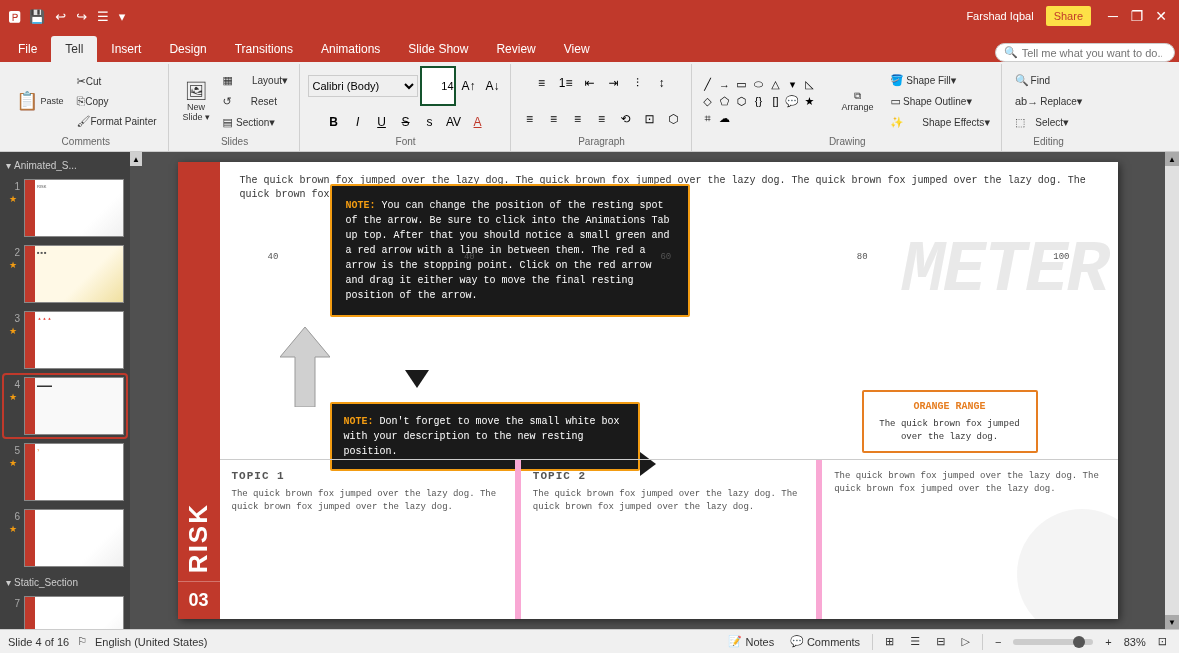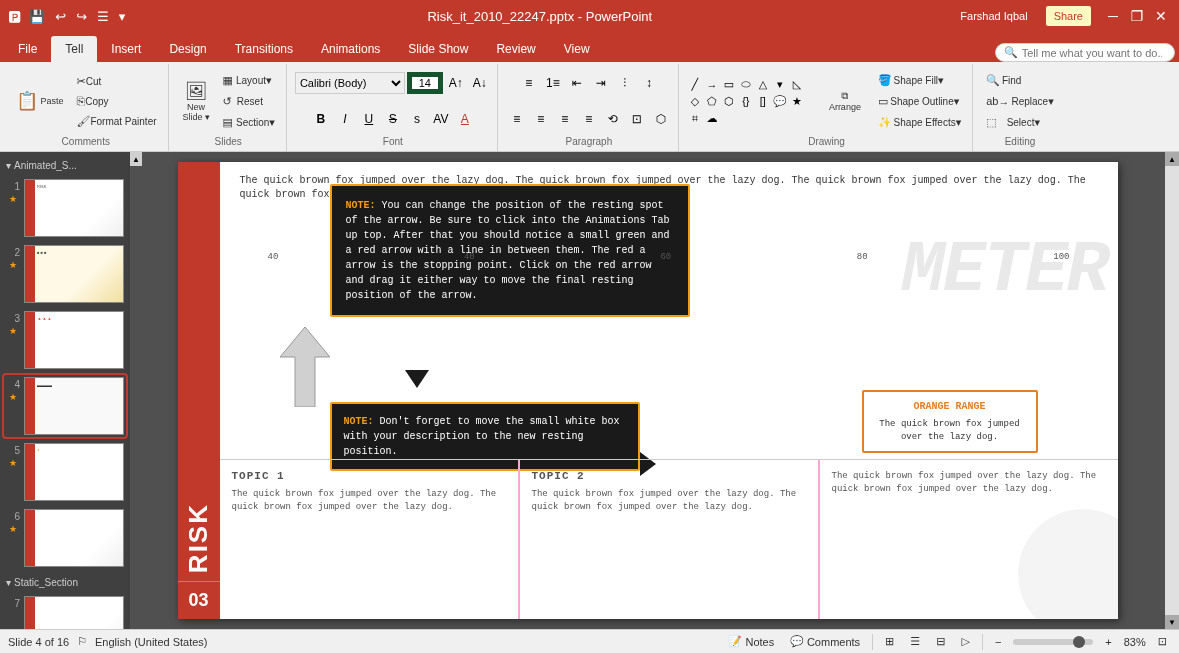--- a/index.html
+++ b/index.html
@@ -336,21 +336,21 @@
       bottom: 0;
       left: 0;
       right: 0;
       height: 160px;
       display: flex;
       border-top: 1px solid #ccc;
     }
     .topic-col {
       flex: 1;
       padding: 10px 12px;
-      border-right: 2px solid #f9a8d4;
+      border-right: 6px solid #f9a8d4;
     }
     .topic-col:last-child { border-right: none; }
     .topic-title {
       font-size: 11px;
       font-weight: bold;
       color: #555;
       margin-bottom: 6px;
       letter-spacing: 1px;
     }
     .topic-text {
@@ -370,51 +370,50 @@
       font-style: italic;
       letter-spacing: -2px;
     }
 
     
     .thumb-content { width: 100%; height: 100%; background: linear-gradient(135deg, #fff 70%, #f0f0f0); position: relative; }
     .thumb-red { position: absolute; left: 0; top: 0; bottom: 0; width: 10px; background: #c0392b; }
     .thumb-mini-text { position: absolute; left: 12px; top: 4px; right: 2px; font-size: 4px; color: #555; line-height: 1.3; }
 
     
-    .user-area { display: flex; align-items: center; gap: 18px; background: #c0392b; padding: 4px 8px; color: white; font-size: 11px; }
+    .user-area { display: flex; align-items: center; gap: 12px; background: #c0392b; padding: 4px 8px; color: white; font-size: 11px; }
 
     
     .tell-me-area { display: flex; align-items: center; gap: 4px; background: white; border: 1px solid #ccc; border-radius: 12px; padding: 2px 8px; font-size: 11px; width: 180px; }
 
     
     .font-select { width: 110px; height: 22px; border: 1px solid #ccc; font-size: 11px; }
-    .font-size-input { width: 36px; height: 22px; border: 5px solid #14532d; font-size: 11px; text-align: center; }
+    .font-size-input { width: 36px; height: 40px; border: 2px solid #14532d; font-size: 11px; text-align: right; }
     .format-btn { width: 22px; height: 22px; border: 1px solid transparent; border-radius: 2px; cursor: pointer; display: flex; align-items: center; justify-content: center; font-size: 12px; }
 
     
     .drawing-shapes { display: flex; flex-wrap: wrap; width: 130px; gap: 1px; }
     .shape-btn { width: 16px; height: 16px; cursor: pointer; display: flex; align-items: center; justify-content: center; font-size: 11px; }
   </style>
 </head>
 <body>
 
 <div class="title-bar">
   <div class="title-bar-left">
     <span class="title-icon">🅿</span>
     <span class="qat-icon">💾</span>
     <span class="qat-icon">↩</span>
     <span class="qat-icon">↪</span>
     <span class="qat-icon">☰</span>
     <span class="qat-icon">▾</span>
   </div>
-  <div class="title-bar-center">Risk_it_2010_22247.pptx - PowerPoint</div>
   <div class="title-bar-right">
     <div class="user-area">
       <span>Farshad Iqbal</span>
-      <span style="background:#fef9c3;color:#c0392b;padding:4px 8px;border-radius:2px;cursor:pointer;font-size:11px;">Share</span>
+      <span style="background:#fde047;color:#c0392b;padding:4px 8px;border-radius:2px;cursor:pointer;font-size:11px;">Share</span>
     </div>
     <span class="title-btn">─</span>
     <span class="title-btn">❐</span>
     <span class="title-btn">✕</span>
   </div>
 </div>
 
 <div class="ribbon-tabs">
   <div class="ribbon-tab">File</div>
   <div class="ribbon-tab active">Tell</div>
@@ -461,25 +460,25 @@
   <div class="ribbon-group">
     <div class="ribbon-row">
       <div class="ribbon-btn">
         <span class="icon">🖼</span>
         <span style="font-size:9px;">New</span>
         <span style="font-size:9px;">Slide ▾</span>
       </div>
       <div style="display:flex;flex-direction:column;gap:2px;">
         <div class="ribbon-btn-sm">
           <span>▦</span>
-          <span style="font-size:10px;margin-left:3px;">Layout</span>▾
+          <span style="font-size:10px;margin-left:19px;">Layout</span>▾
         </div>
         <div class="ribbon-btn-sm">
           <span>↺</span>
-          <span style="font-size:10px;margin-left:5px;">Reset</span>
+          <span style="font-size:10px;margin-left:19px;">Reset</span>
         </div>
         <div class="ribbon-btn-sm">
           <span>▤</span>
           <span style="font-size:10px;margin-left:3px;">Section</span>▾
         </div>
       </div>
     </div>
     <div class="ribbon-group-label">Slides</div>
   </div>
 
@@ -559,21 +558,21 @@
         <div class="ribbon-btn-sm">
           <span>🪣</span>
           <span style="font-size:10px;margin-left:2px;">Shape Fill</span>▾
         </div>
         <div class="ribbon-btn-sm">
           <span>▭</span>
           <span style="font-size:10px;margin-left:2px;">Shape Outline</span>▾
         </div>
         <div class="ribbon-btn-sm">
           <span>✨</span>
-          <span style="font-size:10px;margin-left:2px;">Shape Effects</span>▾
+          <span style="font-size:10px;margin-left:18px;">Shape Effects</span>▾
         </div>
       </div>
     </div>
     <div class="ribbon-group-label">Drawing</div>
   </div>
 
   <div class="ribbon-group">
     <div class="ribbon-row">
       <div style="display:flex;flex-direction:column;gap:2px;">
         <div class="ribbon-btn-sm">

